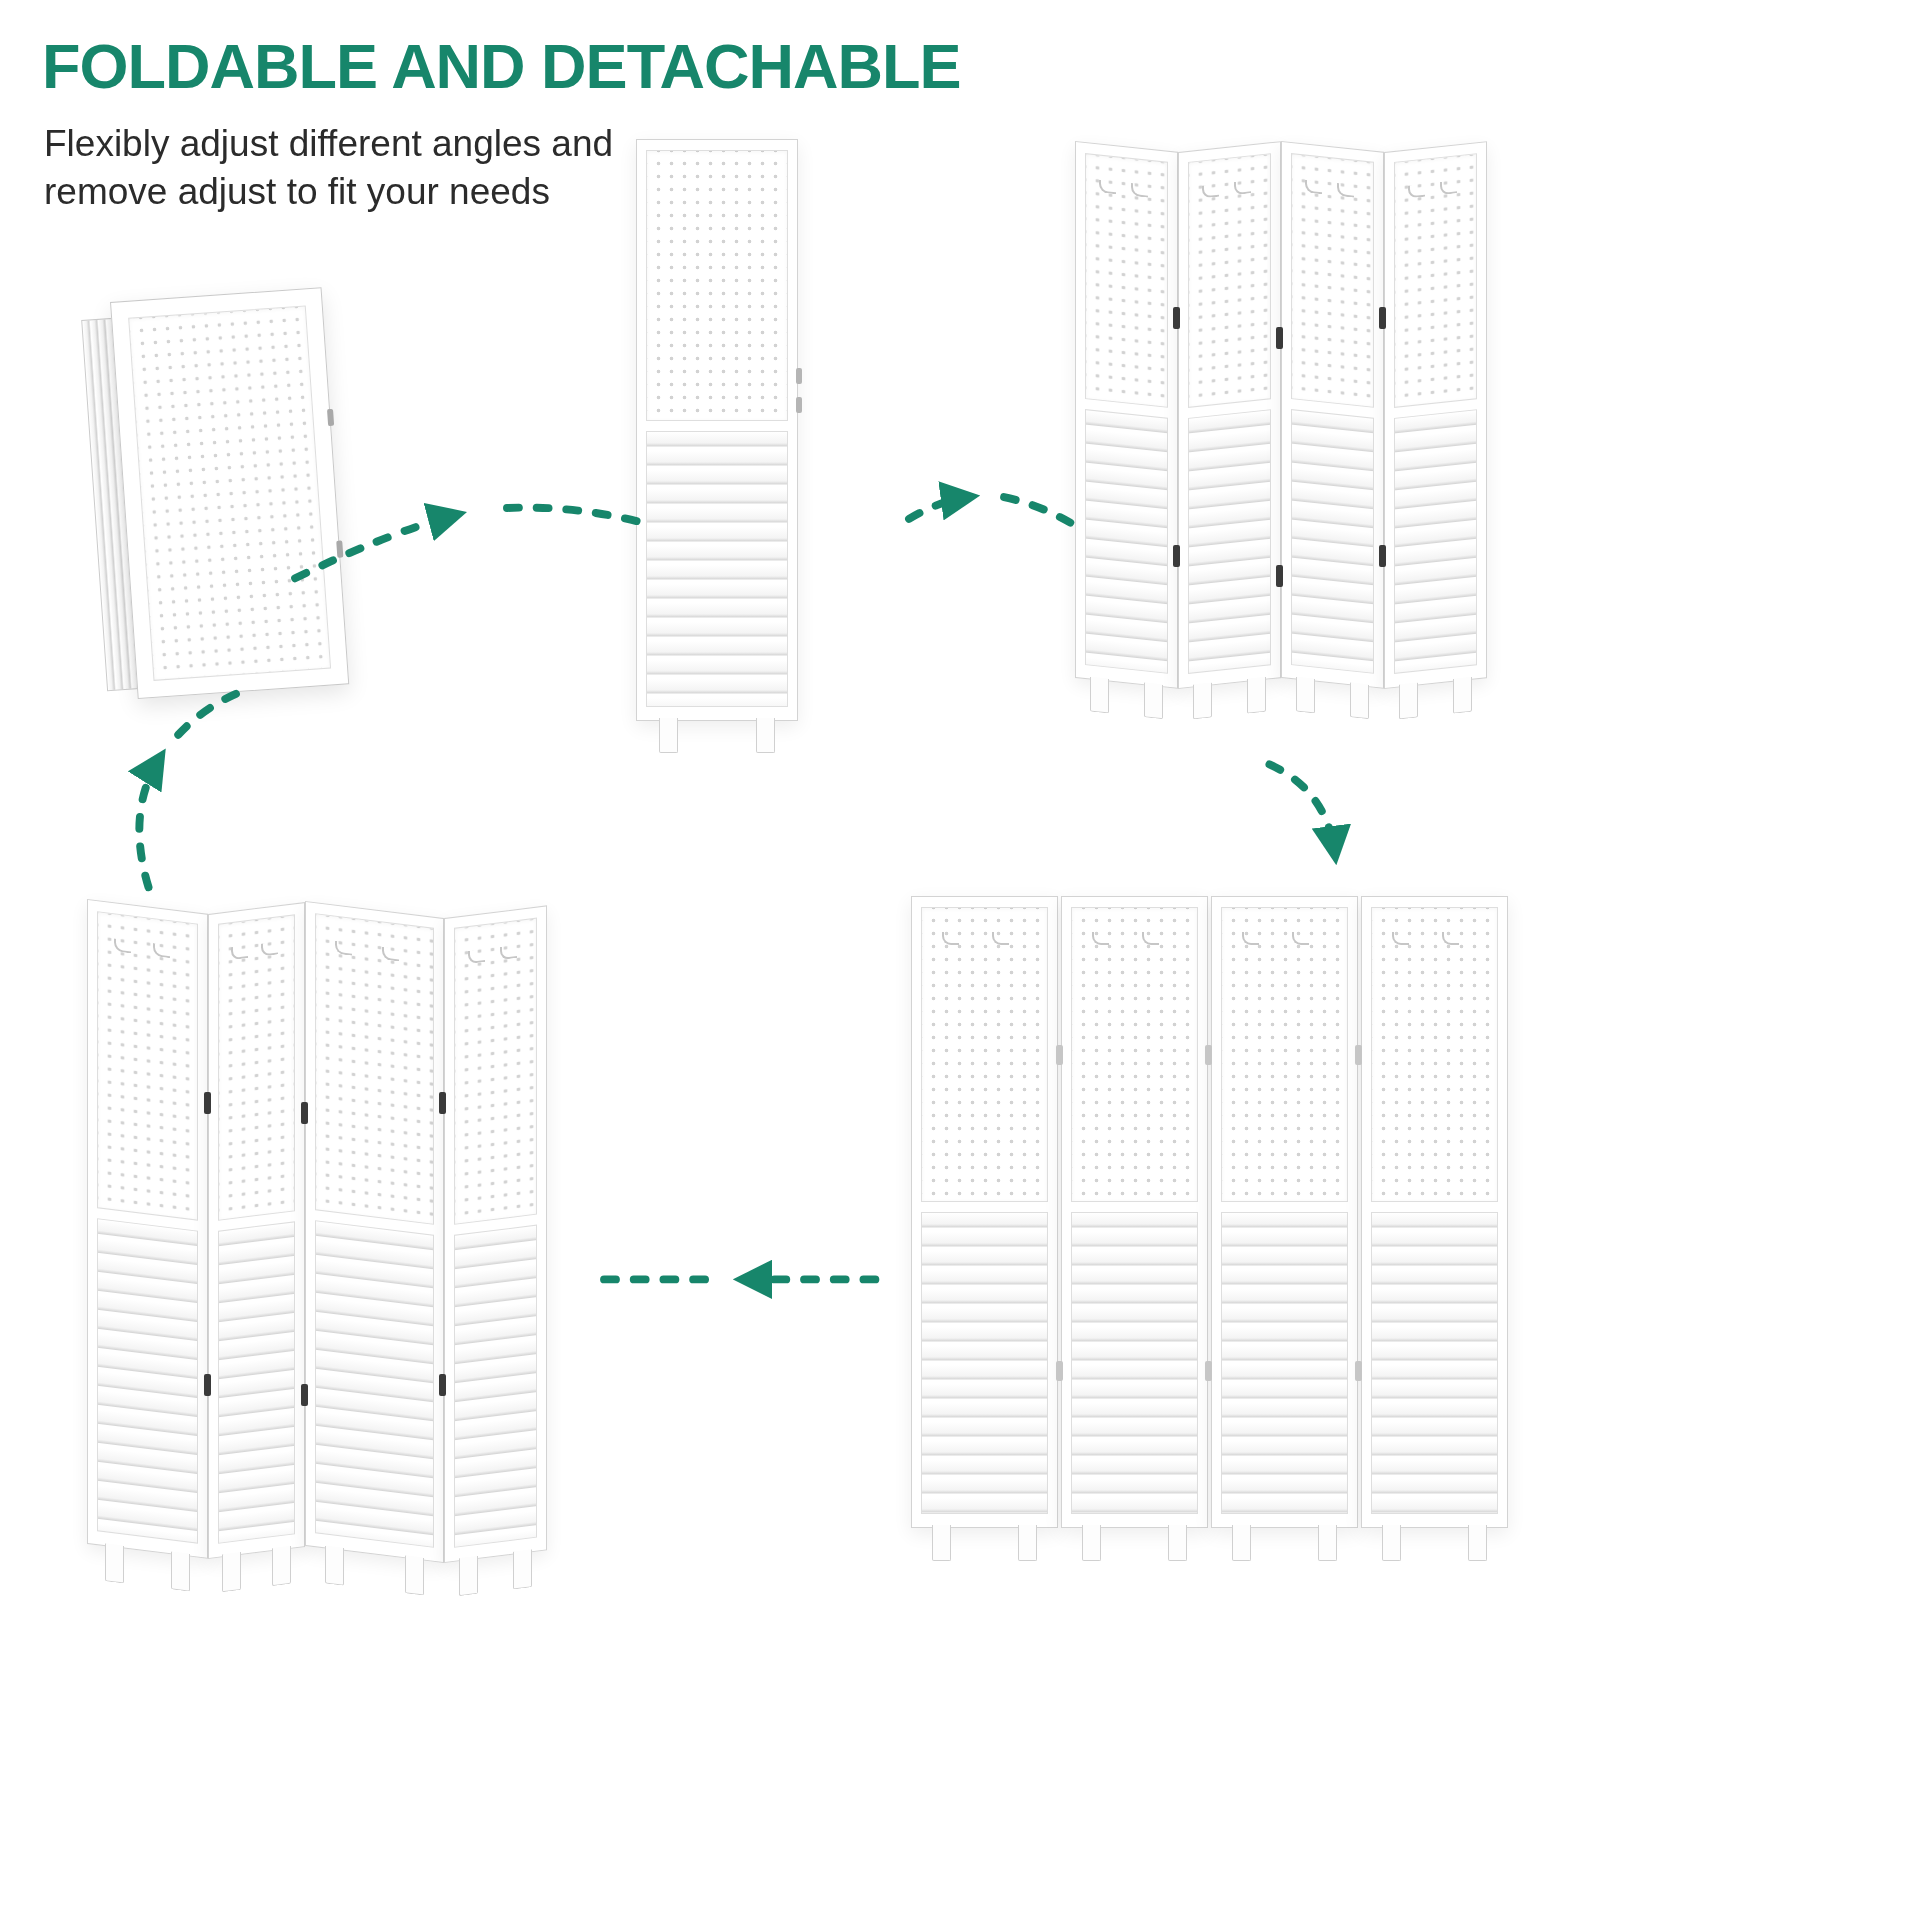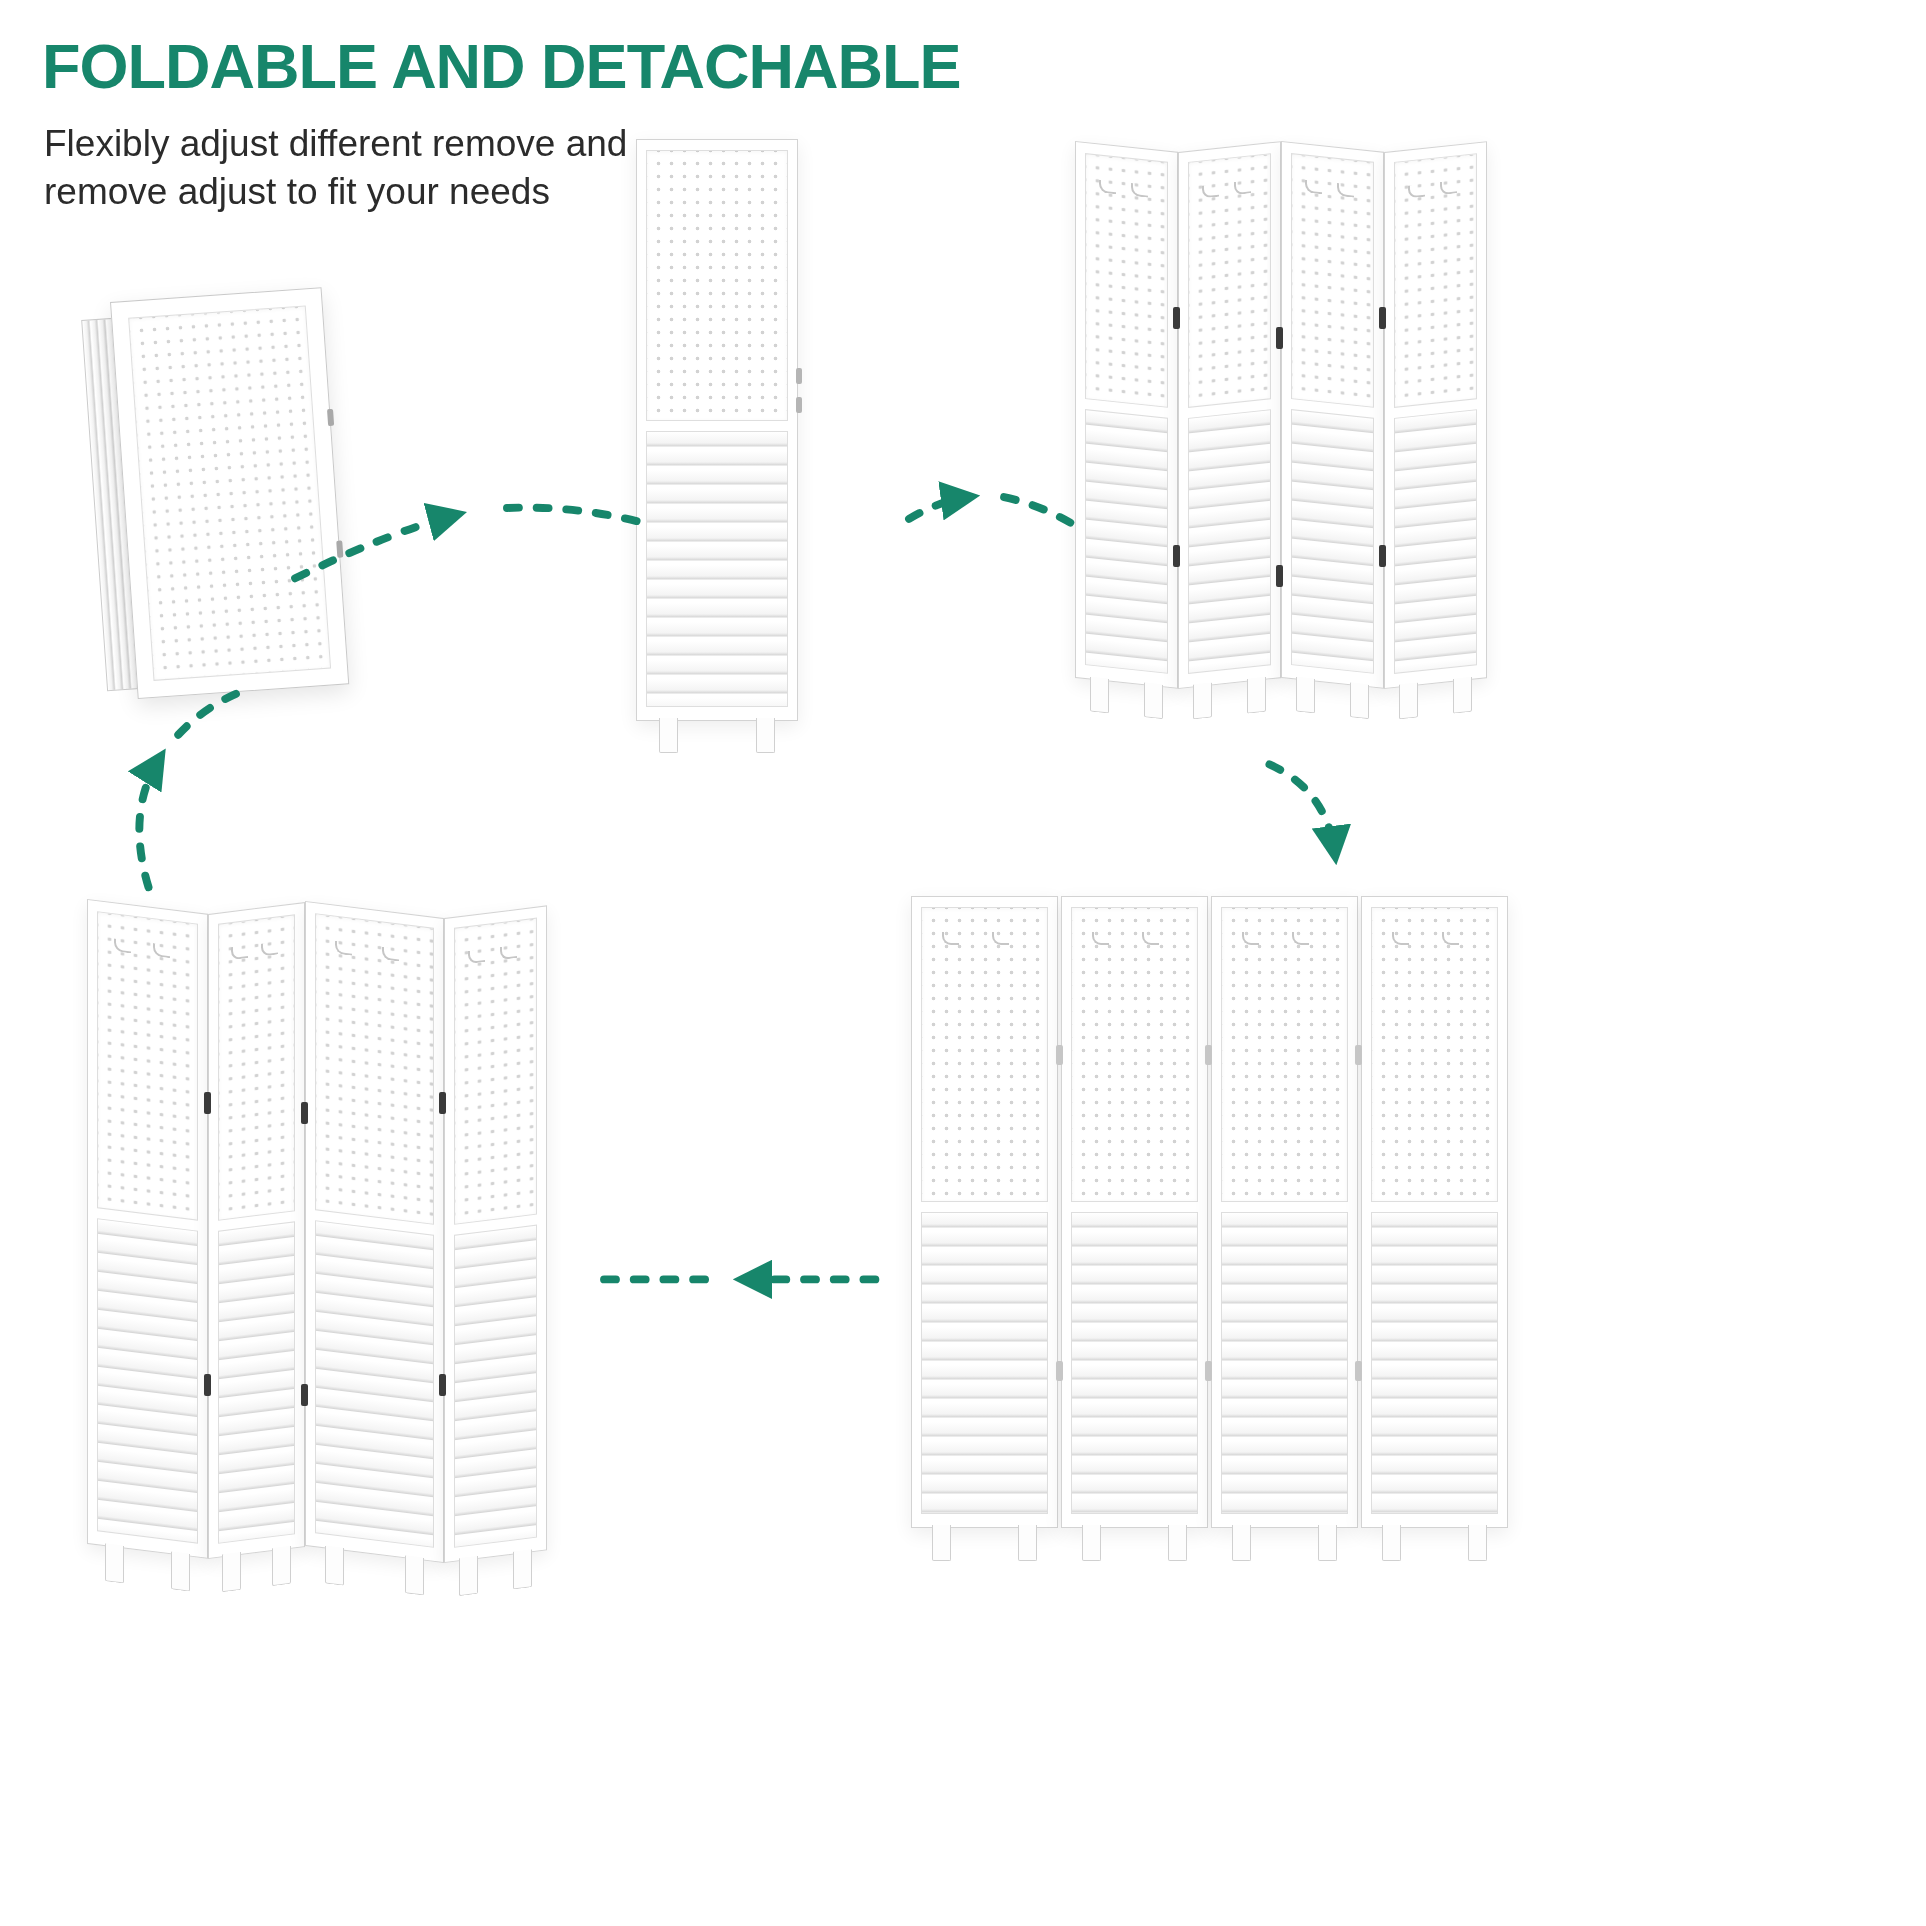--- a/index.html
+++ b/index.html
@@ -160,21 +160,21 @@
     .figE .panel.e4 { width: 103px; transform: translateY(19px) skewY(-7deg); }
   </style>
 </head>
 <body>
 
 <div class="canvas">
 
   <header class="header">
     <h1 class="title">FOLDABLE AND DETACHABLE</h1>
     <p class="subtitle">
-      <span>Flexibly adjust different remove and</span><br>
+      <span>Flexibly adjust different angles and</span><br>
       <span>remove adjust to fit your needs</span>
     </p>
   </header>
 
   <svg class="arrows" width="1927" height="1927" viewBox="0 0 1946 1946">
     <defs>
       <marker id="ah" viewBox="0 0 10 10" refX="7" refY="5" markerWidth="5" markerHeight="5" orient="auto">
         <path d="M0,0 L10,5 L0,10 Z" class="ahead"></path>
       </marker>
     </defs>

